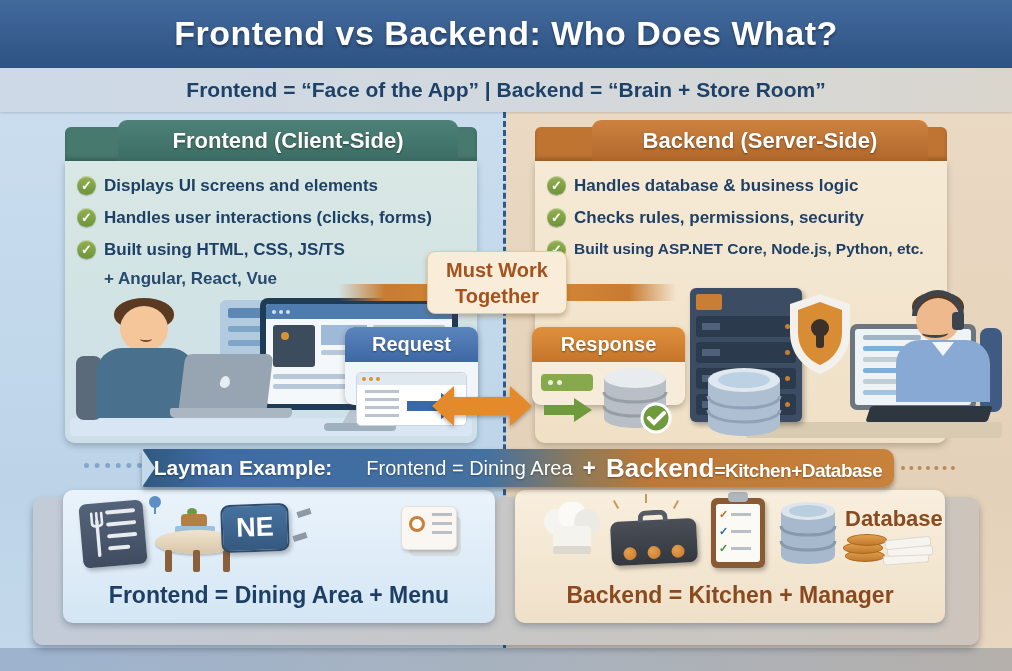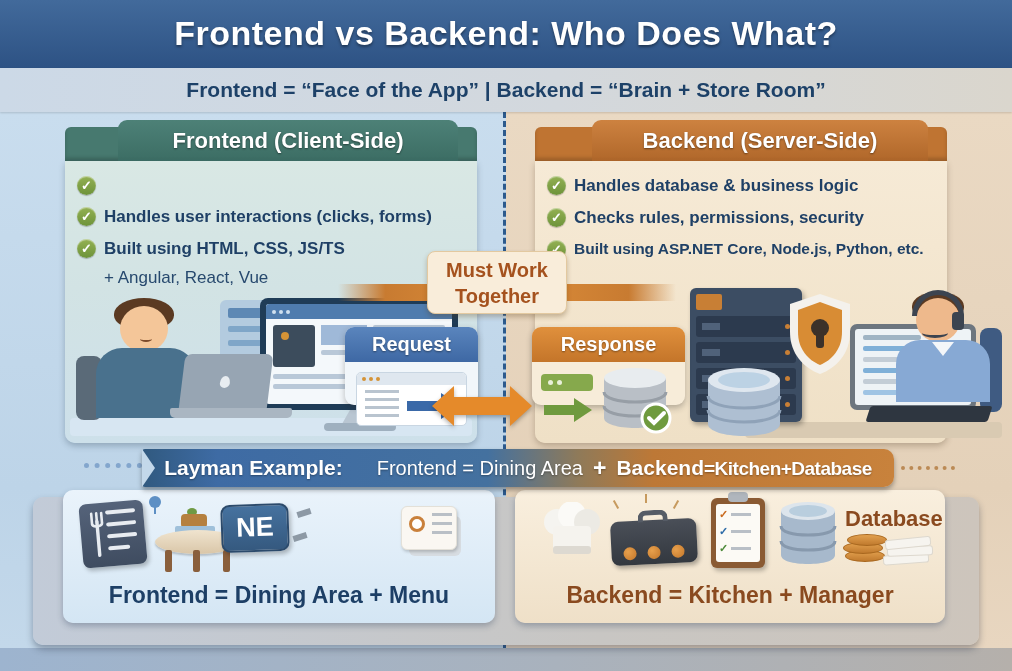--- a/index.html
+++ b/index.html
@@ -45,21 +45,21 @@
              background:linear-gradient(180deg,#f6ead6 0%,#f2e4cc 60%,#efe0c6 100%);
              border-radius:0 0 10px 10px; box-shadow:0 3px 6px rgba(70,50,30,.28); }
   .bullets { list-style:none; padding:15px 6px 0 12px; }
   .bullets li { display:flex; gap:8px; margin-bottom:12px; font-size:17px; font-weight:bold;
                 color:#1f4066; align-items:flex-start; }
   .bullets li.small { font-size:15.5px; }
   .chk { flex:none; width:19px; height:19px; border-radius:50%; margin-top:0;
          background:linear-gradient(180deg,#94b153 0%,#6d933a 100%);
          color:#fff; font-size:13px; line-height:19px; text-align:center;
          box-shadow:inset 0 1px 1px rgba(255,255,255,.5), 0 1px 1px rgba(0,0,0,.25); }
-  .subline { margin:-3px 0 0 39px; font-size:17px; font-weight:normal; color:#27496e; }
+  .subline { margin:-3px 0 0 39px; font-size:17px; font-weight:bold; color:#27496e; }
 
   
   .mwt-band { position:absolute; left:338px; top:284px; width:338px; height:17px; z-index:3;
     background:linear-gradient(90deg,rgba(197,122,48,0) 0%,#c87b31 14%,#dd8e3a 50%,#c87b31 86%,rgba(197,122,48,0) 100%); }
   .mwt-box { position:absolute; left:427px; top:251px; width:140px; height:63px; z-index:4;
              background:#f9edda; border:1px solid #e3c9a0; border-radius:8px;
              box-shadow:0 3px 5px rgba(90,60,20,.3); text-align:center;
              color:#a5521e; font-weight:bold; font-size:20px; line-height:26px; padding-top:5px; }
   .io-card { position:absolute; top:327px; height:78px; z-index:3; border-radius:9px;
              box-shadow:0 3px 6px rgba(40,40,40,.3); }
@@ -93,21 +93,21 @@
     border-radius:3px 10px 10px 3px; box-shadow:0 3px 5px rgba(0,0,0,.35);
     display:flex; align-items:center; justify-content:center; gap:10px; color:#fff;
     text-shadow:0 1px 2px rgba(0,0,0,.35); }
   .ribbon::before { content:""; position:absolute; left:0; top:0;
     border-top:19px solid transparent; border-bottom:19px solid transparent;
     border-left:13px solid #c3d8ea; }
   .rb-prefix { font-size:21px; font-weight:bold; }
   .rb-fe { font-size:20px; font-weight:normal;margin-left:24px; }
   .rb-plus { font-size:23px; font-weight:bold; }
   .rb-back { display:flex; align-items:baseline; }
-  .rb-be-name { font-size:21px; font-weight:bold;text-align:center; }
+  .rb-be-name { font-size:26px; font-weight:bold;text-align:center; }
   .rb-be-rest { font-size:19px; font-weight:bold; letter-spacing:-.5px; }
 
   
   .backing { position:absolute; left:33px; top:497px; width:946px; height:148px; z-index:1;
              background:linear-gradient(90deg,#c2cbd8 0%,#c8c6c3 60%,#cdc5bc 100%);
              border-radius:10px; box-shadow:0 4px 7px rgba(40,50,70,.4); }
   .ex-card { position:absolute; top:490px; height:133px; z-index:3; border-radius:10px;
              box-shadow:0 3px 6px rgba(30,50,80,.3); }
   .bl-card { left:63px; width:432px; background:linear-gradient(180deg,#eaf3fb 0%,#d4e6f4 100%); }
   .br-card { left:515px; width:430px; background:linear-gradient(180deg,#f9efde 0%,#efe0c8 100%); }
@@ -258,20 +258,21 @@
   <div class="divider"></div>
 
   <div class="tabbar fe-tabbar"></div>
   <div class="tab fe-tab">
     <div class="tab-text">Frontend (Client-Side)</div>
   </div>
   <div class="pbody fe-body">
     <ul class="bullets">
       <li>
         <span class="chk">✓</span>
+        <span>Displays UI screens and elements</span>
       </li>
       <li>
         <span class="chk">✓</span>
         <span>Handles user interactions (clicks, forms)</span>
       </li>
       <li>
         <span class="chk">✓</span>
         <span>Built using HTML, CSS, JS/TS</span>
       </li>
     </ul>

